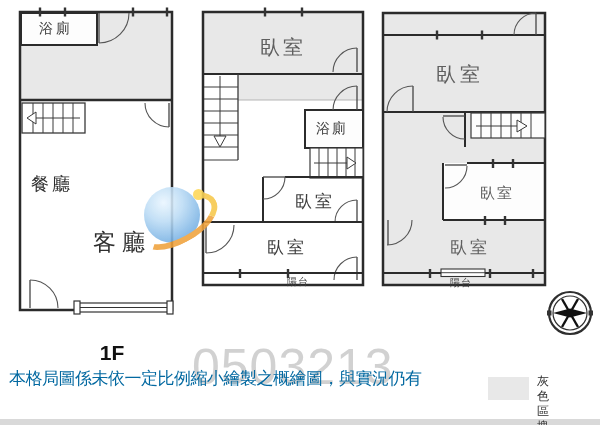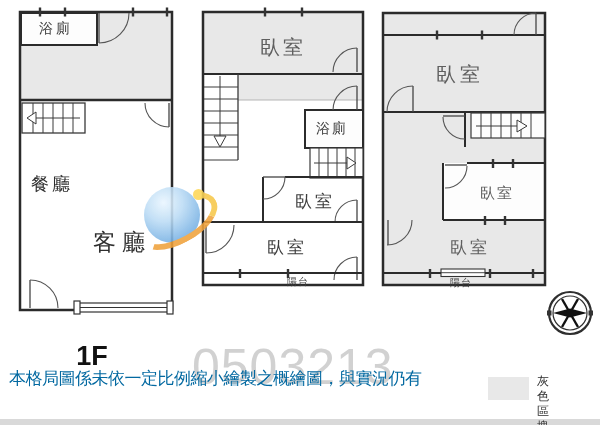--- a/index.html
+++ b/index.html
@@ -211,21 +211,21 @@
   <div class="lbl" style="left:316px;top:120px;font-size:14px;letter-spacing:2px;">浴廁</div>
   <div class="lbl" style="left:295px;top:190px;font-size:17px;letter-spacing:3px;">臥室</div>
   <div class="lbl" style="left:267px;top:236px;font-size:17px;letter-spacing:3px;">臥室</div>
   <div class="lbl" style="left:287px;top:275px;font-size:10px;letter-spacing:1px;">陽台</div>
 
   <div class="lbl graytxt" style="left:436px;top:61px;font-size:20px;letter-spacing:4px;">臥室</div>
   <div class="lbl graytxt" style="left:480px;top:184px;font-size:15px;letter-spacing:2px;">臥室</div>
   <div class="lbl graytxt" style="left:450px;top:236px;font-size:17px;letter-spacing:3px;">臥室</div>
   <div class="lbl" style="left:450px;top:276px;font-size:10px;letter-spacing:1px;">陽台</div>
 
-  <div class="floor-label" style="left:72px;top:341px;width:40px;text-align:center;font-size:27px;">1F</div>
+  <div class="floor-label" style="left:92px;top:341px;width:40px;text-align:center;font-size:21px;">1F</div>
 
   <svg id="compass" width="48" height="48" viewBox="0 0 48 48">
     <circle cx="24" cy="24" r="21" fill="#fff" stroke="#2f2f2f" stroke-width="2.2"></circle>
     <circle cx="24" cy="24" r="17" fill="none" stroke="#2f2f2f" stroke-width="1.2"></circle>
     <rect x="1" y="21.5" width="4.5" height="5" fill="#333"></rect>
     <rect x="42.5" y="21.5" width="4.5" height="5" fill="#333"></rect>
     <line x1="16" y1="10" x2="32" y2="38" stroke="#111" stroke-width="2.4"></line>
     <line x1="16" y1="38" x2="32" y2="10" stroke="#111" stroke-width="2.4"></line>
     <polygon points="7,24 24,19.5 41,24 24,28.5" fill="#111"></polygon>
     <circle cx="24" cy="24" r="4" fill="#111"></circle>

